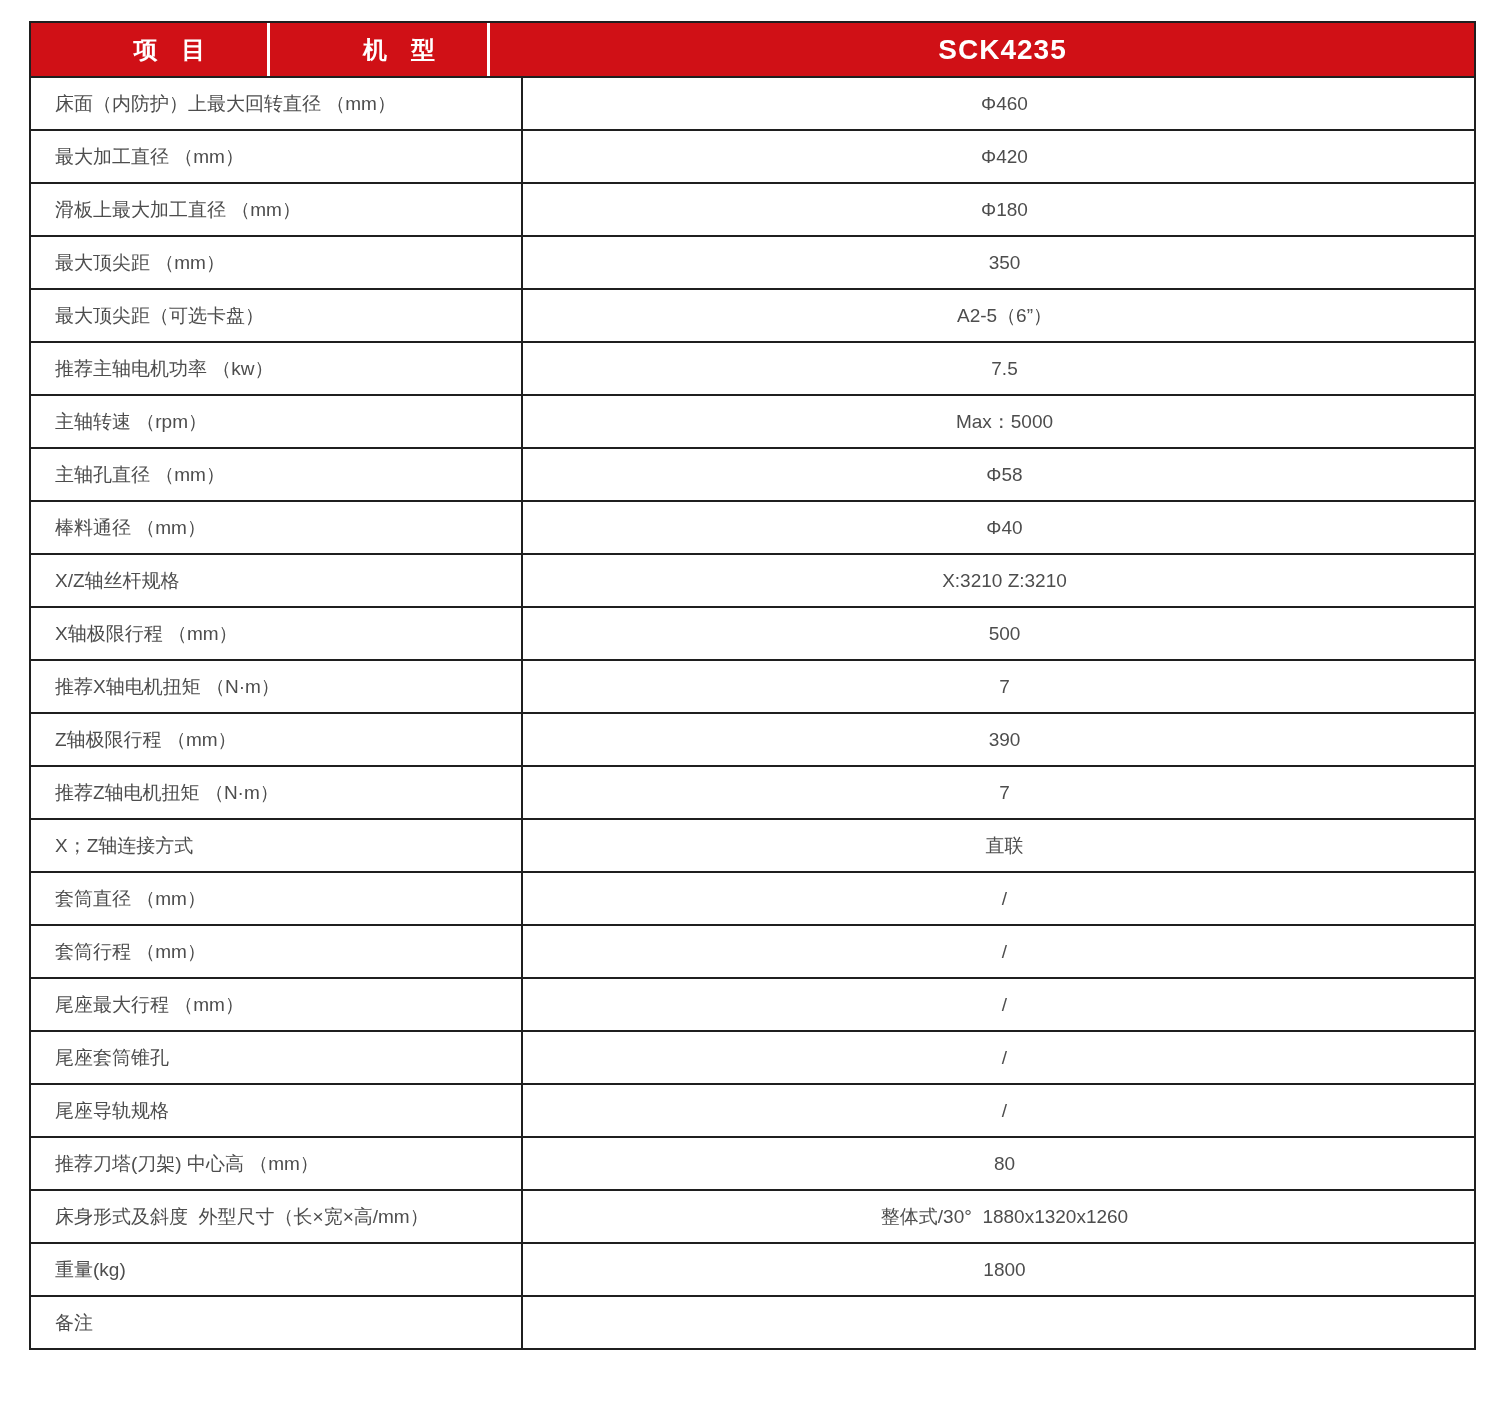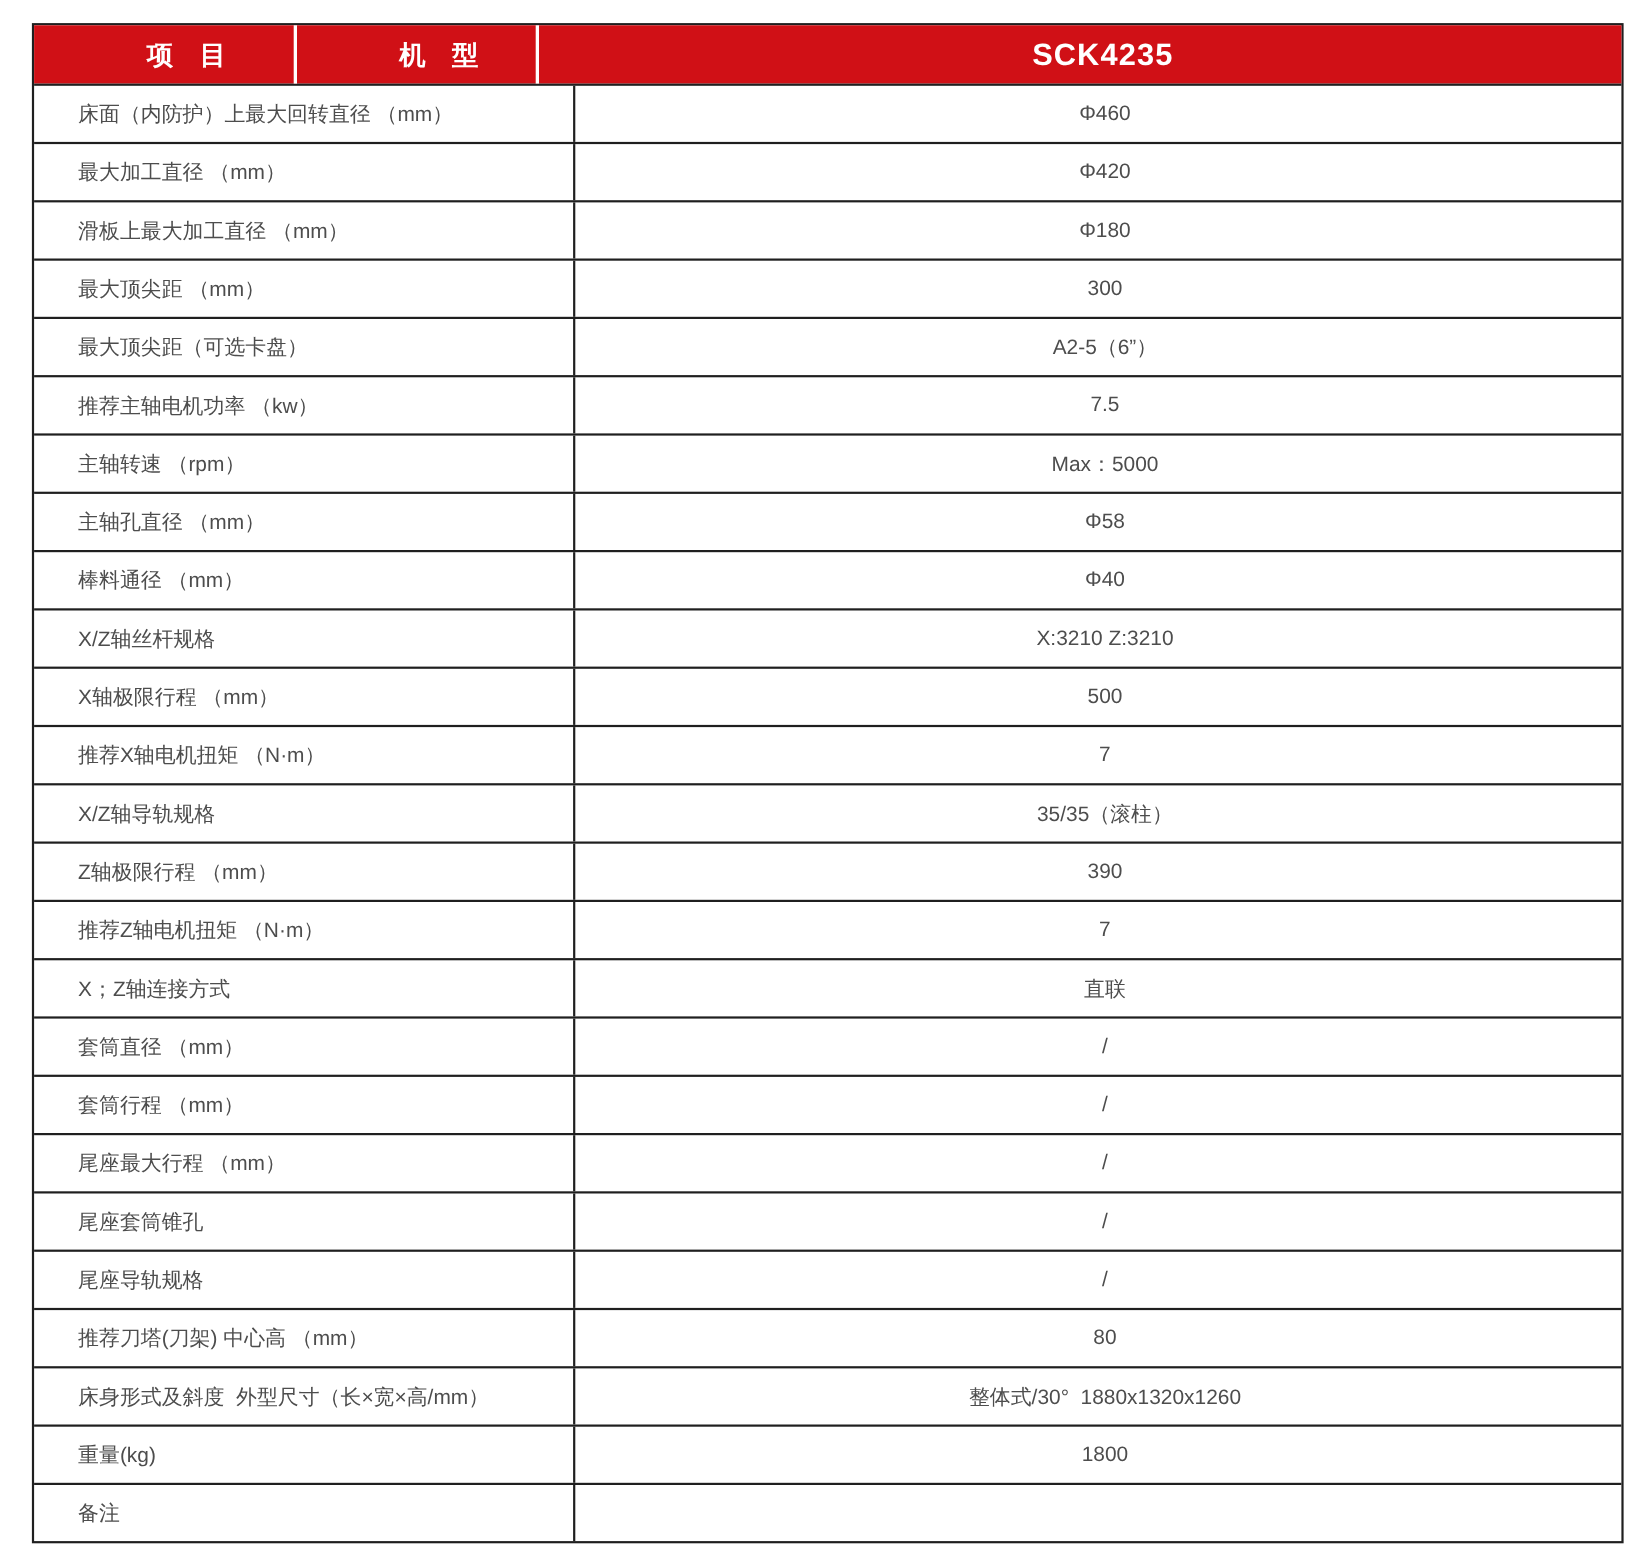--- a/index.html
+++ b/index.html
@@ -59,21 +59,21 @@
   .row {
     display: flex;
     height: 53px;
     border-top: 2px solid var(--border-color);
   }
   .row .label {
     width: 492px;
     border-right: 2px solid var(--border-color);
     display: flex;
     align-items: center;
-    padding-left: 40px;
+    padding-left: 24px;
     color: var(--body-text);
     font-size: 19px;
     white-space: pre;
   }
   .row .value {
     flex: 1;
     display: flex;
     align-items: center;
     justify-content: center;
     color: var(--body-text);
@@ -102,21 +102,21 @@
     <div class="value">Φ420</div>
   </div>
 
   <div class="row">
     <div class="label">滑板上最大加工直径 （mm）</div>
     <div class="value">Φ180</div>
   </div>
 
   <div class="row">
     <div class="label">最大顶尖距 （mm）</div>
-    <div class="value">300</div>
+    <div class="value">350</div>
   </div>
 
   <div class="row">
     <div class="label">最大顶尖距（可选卡盘）</div>
     <div class="value">A2-5（6”）</div>
   </div>
 
   <div class="row">
     <div class="label">推荐主轴电机功率 （kw）</div>
     <div class="value">7.5</div>
@@ -145,24 +145,20 @@
   <div class="row">
     <div class="label">X轴极限行程 （mm）</div>
     <div class="value">500</div>
   </div>
 
   <div class="row">
     <div class="label">推荐X轴电机扭矩 （N·m）</div>
     <div class="value">7</div>
   </div>
 
-  <div class="row">
-    <div class="label">X/Z轴导轨规格</div>
-    <div class="value">35/35（滚柱）</div>
-  </div>
 
   <div class="row">
     <div class="label">Z轴极限行程 （mm）</div>
     <div class="value">390</div>
   </div>
 
   <div class="row">
     <div class="label">推荐Z轴电机扭矩 （N·m）</div>
     <div class="value">7</div>
   </div>

